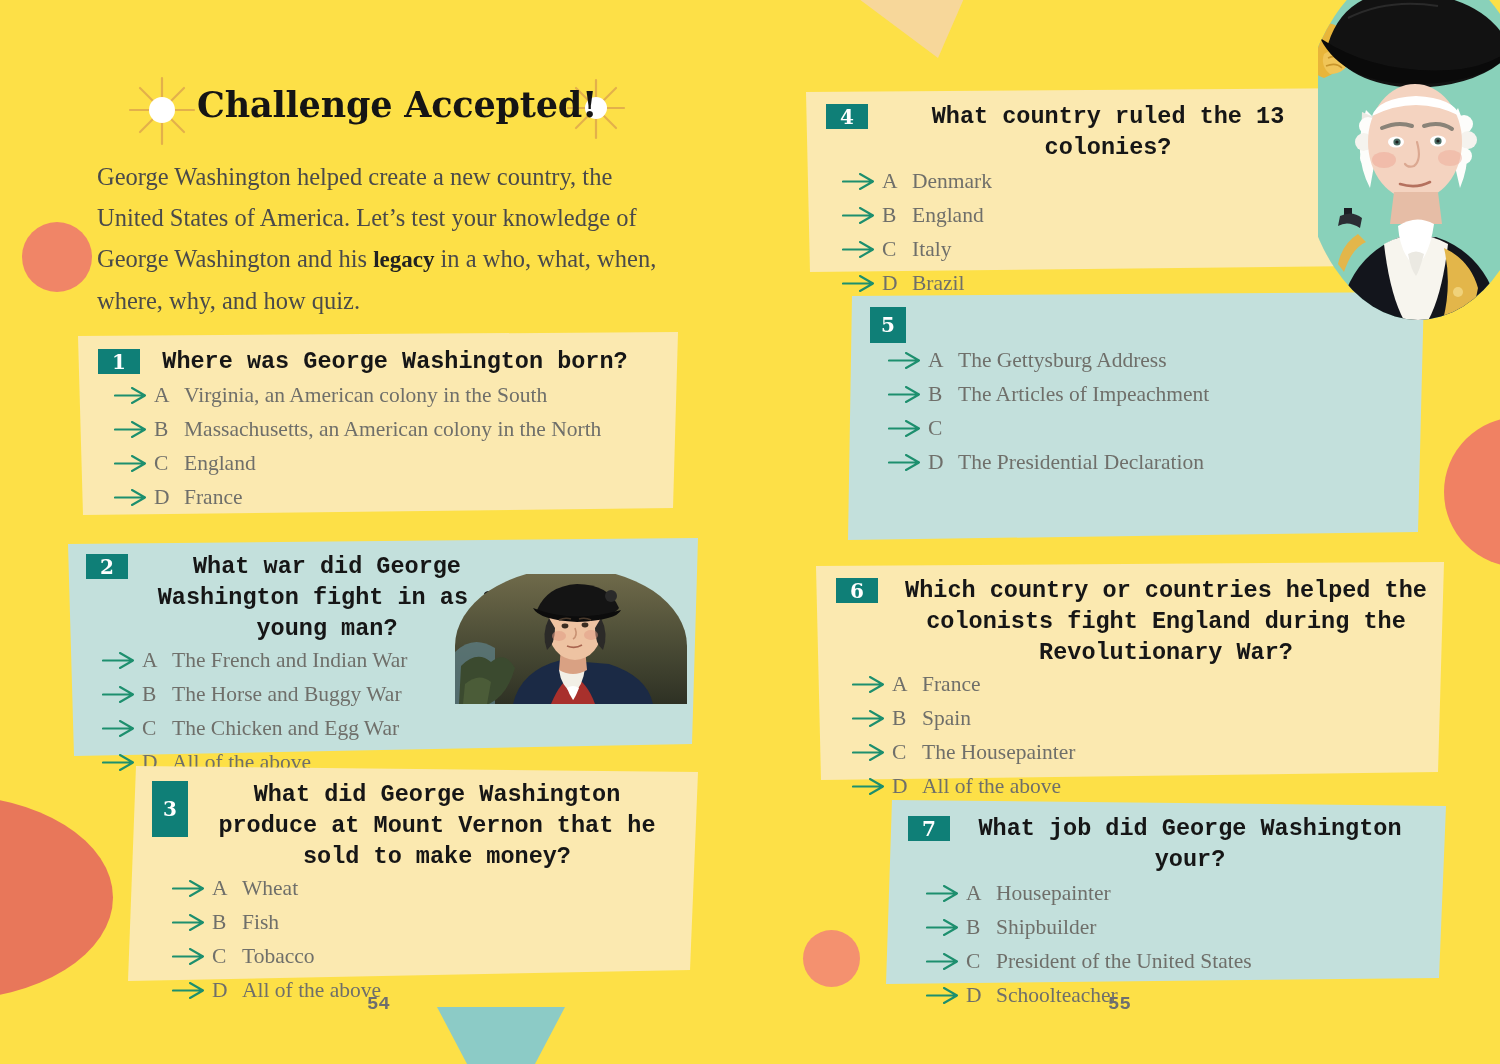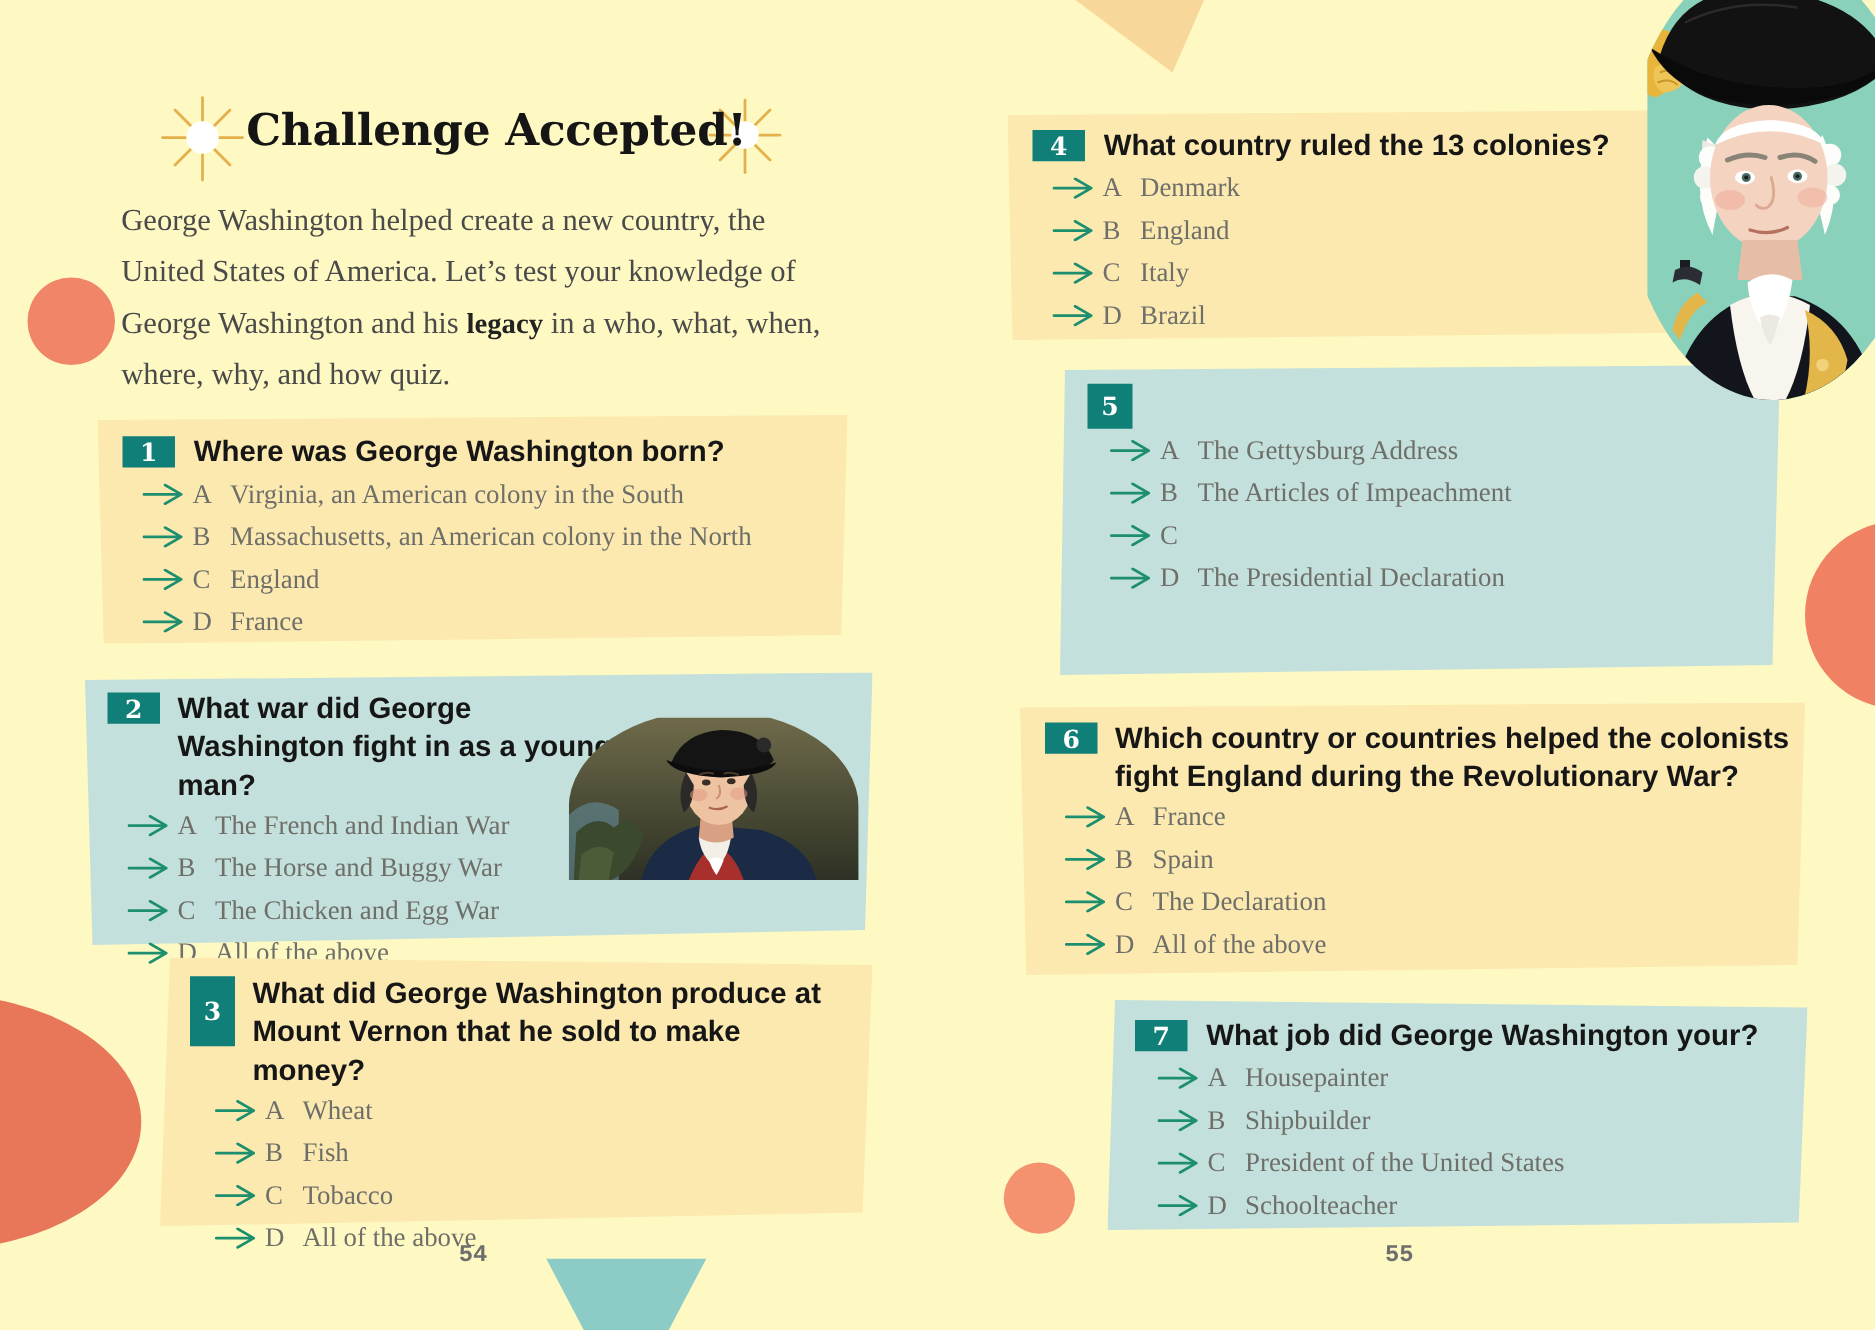--- a/index.html
+++ b/index.html
@@ -3,21 +3,21 @@
 <meta charset="utf-8">
 <style>
   html,body{margin:0;padding:0;}
   body{
     width:1500px;height:1064px;
     background:#ffffff;
     font-family:"Liberation Serif", serif;
     overflow:hidden;
     position:relative;
   }
-  #page{position:absolute;inset:0;overflow:hidden;background:#fef9c3;padding-left:48px;}
+  #page{position:absolute;inset:0;overflow:hidden;background:#fde047;padding-left:48px;}
 
   
   .deco{position:absolute;pointer-events:none;}
 
   .circle-left{
     left:22px;top:222px;width:70px;height:70px;
     border-radius:50%;background:#f08567;
   }
   .circle-right{
     left:1444px;top:417px;width:150px;height:150px;
@@ -54,22 +54,22 @@
 
   .qhead{display:flex;align-items:flex-start;}
   .badge{
     flex:0 0 auto;
     color:#ffffff;background:#0f7f77;
     font-family:"DejaVu Serif", serif;font-weight:700;
     font-size:20px;text-align:center;
     display:flex;align-items:center;justify-content:center;
   }
   .qtext{
-    font-family:Liberation Sans, sans-serif;font-weight:700;
-    color:#161616;font-size:23.5px;line-height:31px;
+    font-family:Liberation Mono, monospace;font-weight:700;
+    color:#161616;font-size:23.5px;line-height:31px;text-align:center;
   }
   .opts{margin-top:6px;}
   .opt{display:flex;align-items:baseline;height:34px;}
   .arrow{flex:0 0 auto;width:40px;position:relative;top:2px;}
   .arrow svg{display:block;}
   .oletter{
     flex:0 0 auto;width:30px;
     font-size:21.5px;color:#6f6f6a;
     font-family:"Liberation Serif", serif;
   }
@@ -473,21 +473,21 @@
           <span class="oletter">B</span>
           <span class="otext">Spain</span>
         </div>
         <div class="opt">
           <span class="arrow">
               <svg width="34" height="17" viewBox="0 0 34 17">
                 <path d="M1 8.5 H30 M18 1 L31 8.5 L18 16 M20 8.5 H31" stroke="#1d8f6e" stroke-width="2.1" fill="none" stroke-linecap="round" stroke-linejoin="round"></path>
               </svg>
             </span>
           <span class="oletter">C</span>
-          <span class="otext">The Declaration</span>
+          <span class="otext">The Housepainter</span>
         </div>
         <div class="opt">
           <span class="arrow">
               <svg width="34" height="17" viewBox="0 0 34 17">
                 <path d="M1 8.5 H30 M18 1 L31 8.5 L18 16 M20 8.5 H31" stroke="#1d8f6e" stroke-width="2.1" fill="none" stroke-linecap="round" stroke-linejoin="round"></path>
               </svg>
             </span>
           <span class="oletter">D</span>
           <span class="otext">All of the above</span>
         </div>

